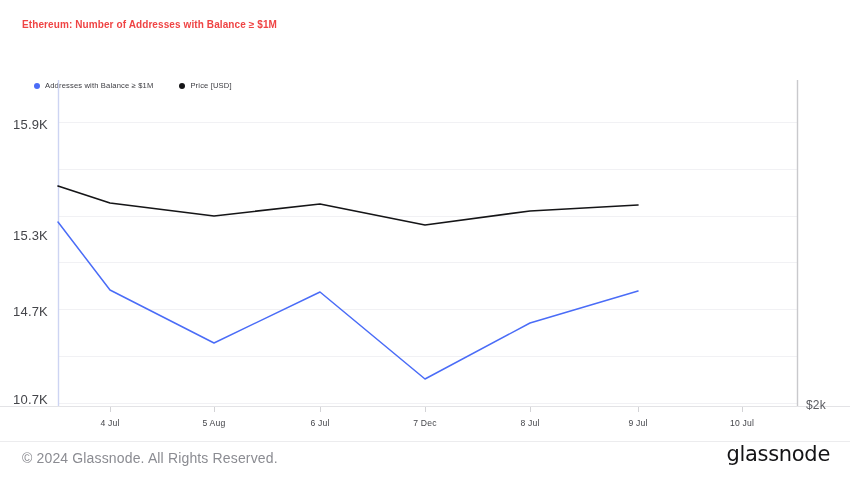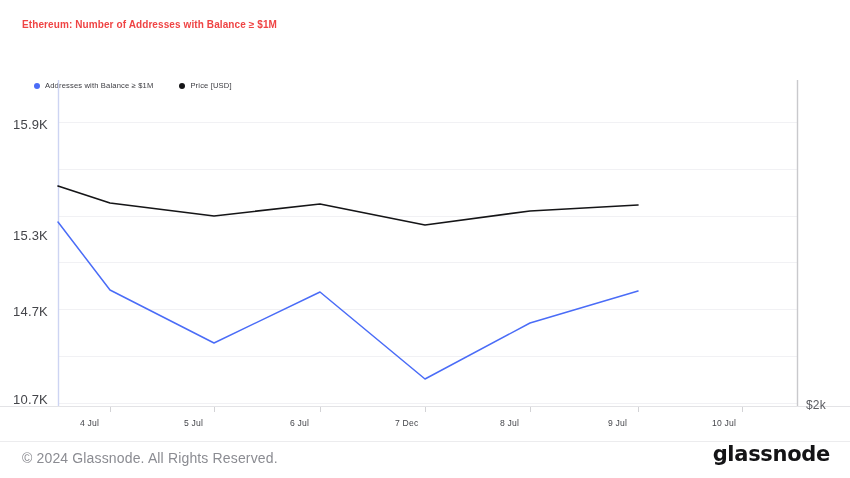--- a/index.html
+++ b/index.html
@@ -78,21 +78,21 @@
     font-size: 13px;
     color: #44454a;
     text-align: right;
     width: 46px;
     letter-spacing: 0.2px;
   }
   .x-label {
     position: absolute;
     font-size: 8.6px;
     color: #44454a;
-    text-align: left;
+    text-align: center;
     width: 60px;
     top: 418px;
     letter-spacing: 0.2px;
   }
   .right-axis-label {
     position: absolute;
     left: 806px;
     top: 398px;
     font-size: 12px;
     color: #5a5b60;
@@ -114,21 +114,21 @@
     top: 450px;
     font-size: 14px;
     color: #8b8c92;
     letter-spacing: 0.15px;
   }
   .footer-logo {
     position: absolute;
     right: 20px;
     top: 442px;
     font-size: 21px;
-    font-weight: 700;
+    font-weight: 400;
     color: #141416;
     letter-spacing: -0.3px;
     font-family: "DejaVu Sans", sans-serif;
   }
 </style>
 </head>
 <body>
 
 <div class="chart-title">Ethereum: Number of Addresses with Balance ≥ $1M</div>
 
@@ -170,21 +170,21 @@
     <polyline id="series-price" fill="none" stroke="#151517" stroke-width="1.7" stroke-linejoin="round" stroke-linecap="round" points="58,186 110,203 214,216 320,204 425,225 530,211 638,205"></polyline>
   </svg>
 </div>
 
 <div class="y-label" style="left:2px; top:117px;">15.9K</div>
 <div class="y-label" style="left:2px; top:228px;">15.3K</div>
 <div class="y-label" style="left:2px; top:304px;text-align:right;">14.7K</div>
 <div class="y-label" style="left:2px; top:392px;">10.7K</div>
 
 <div class="x-label" style="left:80px;">4 Jul</div>
-<div class="x-label" style="left:184px;">5 Jul</div>
+<div class="x-label" style="left:184px;">5 Aug</div>
 <div class="x-label" style="left:290px;">6 Jul</div>
 <div class="x-label" style="left:395px;">7 Dec</div>
 <div class="x-label" style="left:500px;">8 Jul</div>
 <div class="x-label" style="left:608px;">9 Jul</div>
 <div class="x-label" style="left:712px;">10 Jul</div>
 
 <div class="right-axis-label">$2k</div>
 
 <div class="footer-rule"></div>
 <div class="footer-copy">© 2024 Glassnode. All Rights Reserved.</div>

